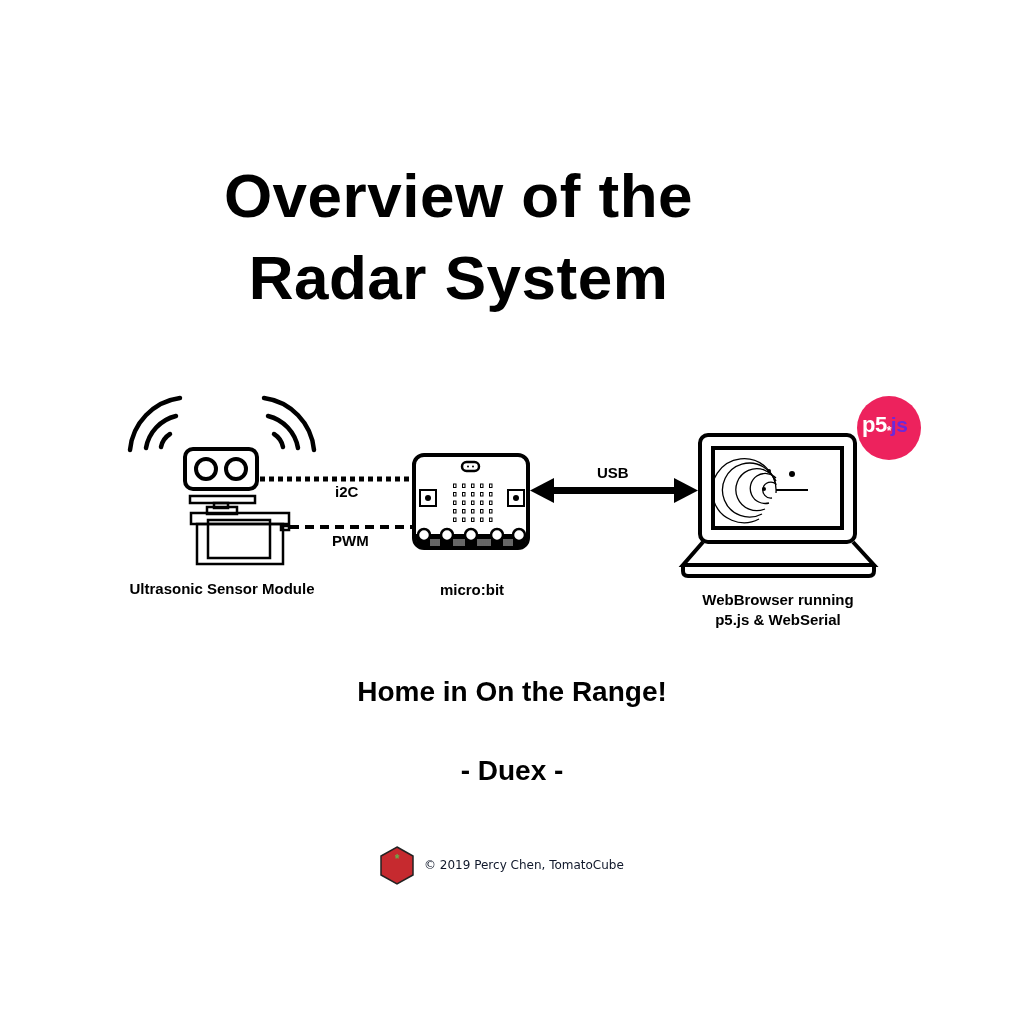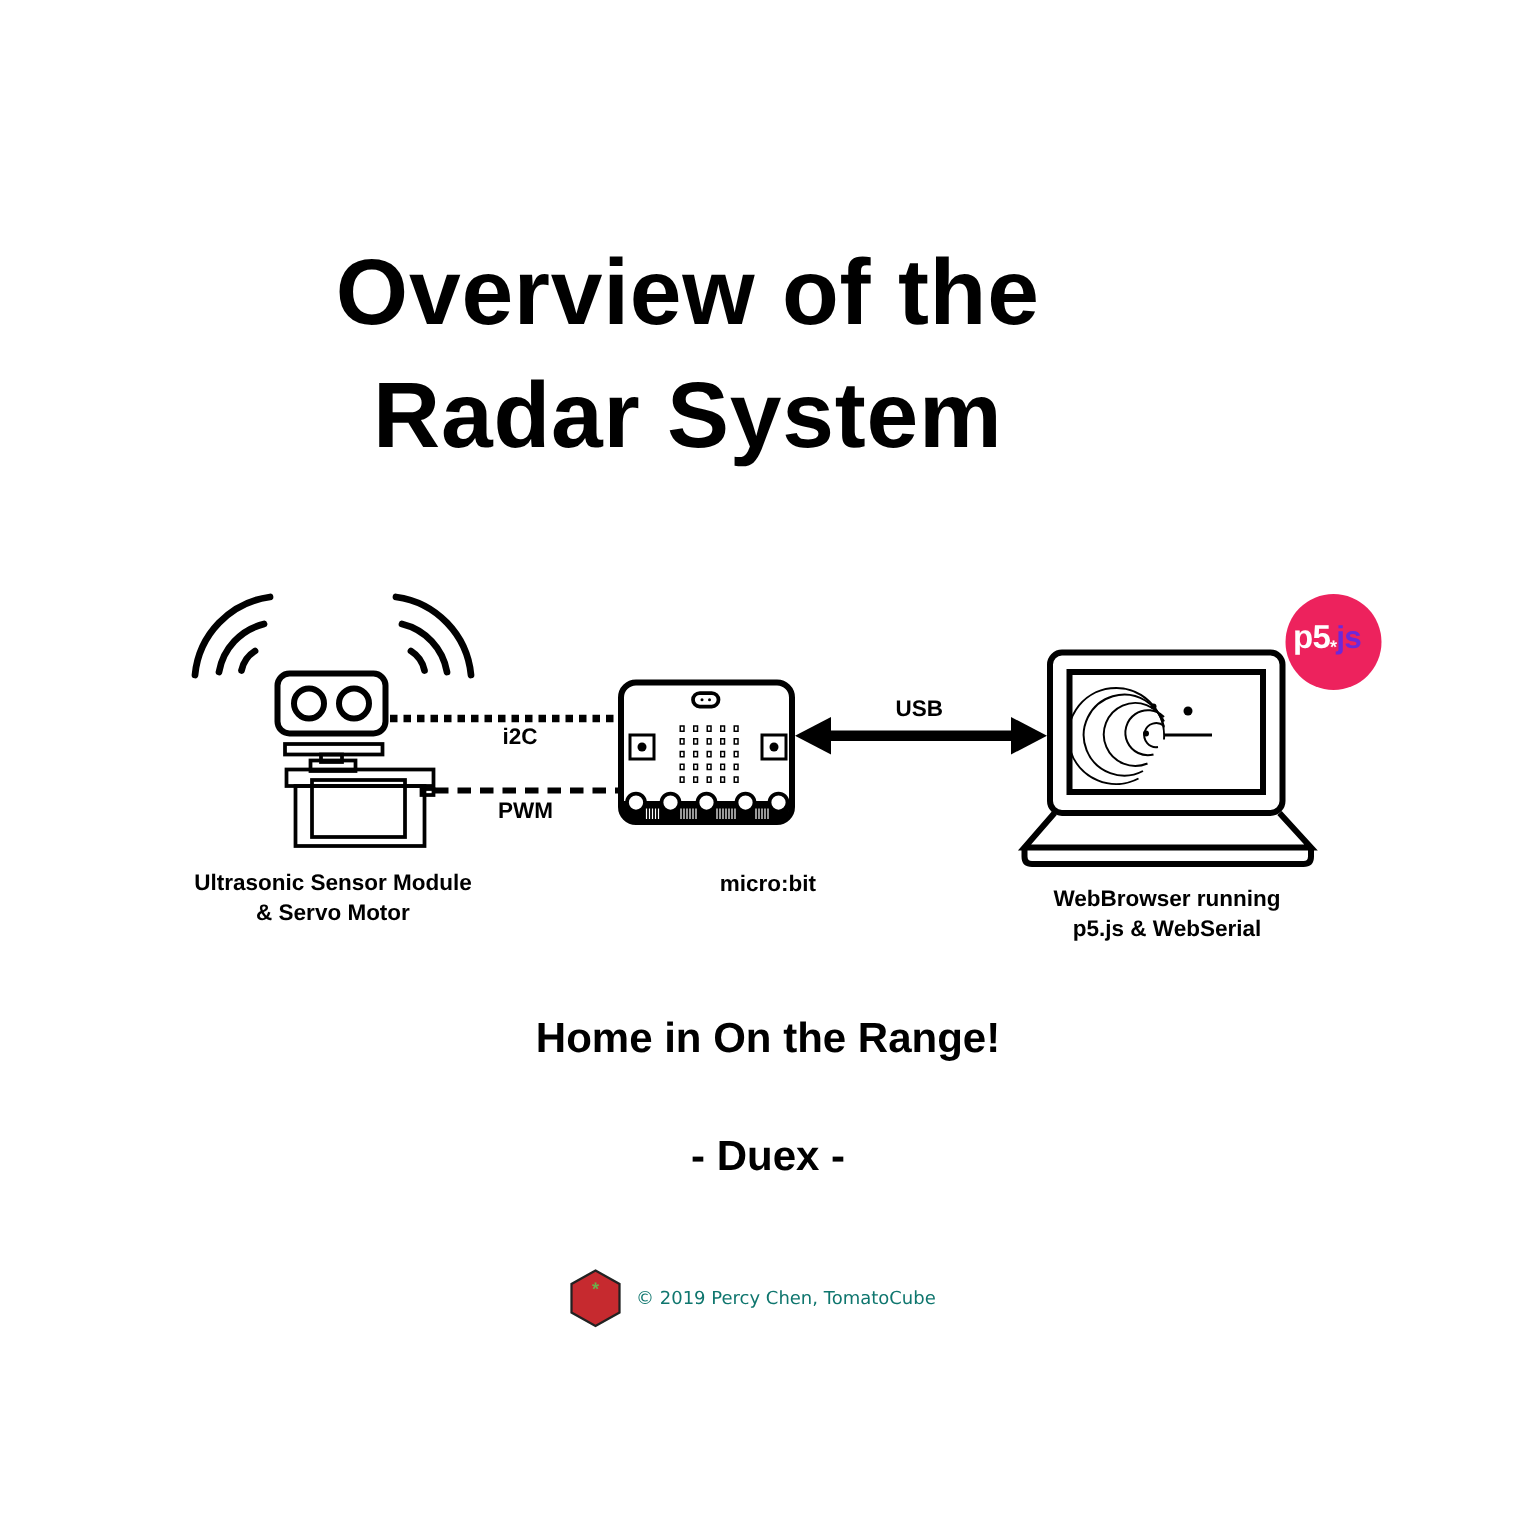--- a/index.html
+++ b/index.html
@@ -7,21 +7,21 @@
          font-family:"Liberation Sans", sans-serif; color:#000; }
   .title { position:absolute; left:0; width:917px; text-align:center;
            font-weight:bold; font-size:62px; line-height:80px; letter-spacing:0.5px; }
   .title.l1 { top:156px; }
   .title.l2 { top:238px; }
   .label { position:absolute; text-align:center; font-weight:bold; font-size:15px; line-height:20px; }
   .subtitle { position:absolute; left:0; width:1024px; text-align:center; font-weight:bold;
               font-size:28px; line-height:38px; }
   .conn-label { position:absolute; font-weight:bold; font-size:15px; }
   svg.diagram { position:absolute; left:0; top:0; }
-  .footer { position:absolute; left:424px; top:858px; font-size:12px; color:#0f766e;
+  .footer { position:absolute; left:424px; top:858px; font-size:12px; color:#0f172a;
             font-family:"DejaVu Sans", sans-serif; }
   .p5-badge { position:absolute; left:857px; top:396px; width:64px; height:64px; border-radius:50%;
               background:#ed225d; }
   .p5-text { position:absolute; left:862px; top:412px; color:#fff; font-weight:bold; font-size:22px;
              letter-spacing:-0.5px; }
   .p5-text .js { color:#6d28d9; font-size:21px; }
   .p5-text .star { font-size:12px; position:relative; top:3px; color:#fff; }
 </style>
 </head>
 <body>
@@ -171,23 +171,22 @@
 <div class="p5-text">
   <span>p5</span><span class="star">*</span><span class="js">js</span>
 </div>
 
 <div class="conn-label" style="left:335px; top:483px;">i2C</div>
 <div class="conn-label" style="left:332px; top:532px;">PWM</div>
 <div class="conn-label" style="left:597px; top:464px;">USB</div>
 
 <div class="label" style="left:100px; width:244px; top:579px;">
   <div>Ultrasonic Sensor Module</div>
-  <div>&amp; Servo Motor</div>
 </div>
-<div class="label" style="left:400px; width:144px; top:580px;text-align:right;">micro:bit</div>
+<div class="label" style="left:400px; width:144px; top:580px;">micro:bit</div>
 <div class="label" style="left:664px; width:228px; top:590px;">
   <div>WebBrowser running</div>
   <div>p5.js &amp; WebSerial</div>
 </div>
 
 <div class="subtitle" style="top:673px;">Home in On the Range!</div>
 <div class="subtitle" style="top:712px;margin-top:40px;">- Duex -</div>
 
 <div class="footer">© 2019 Percy Chen, TomatoCube</div>
 

